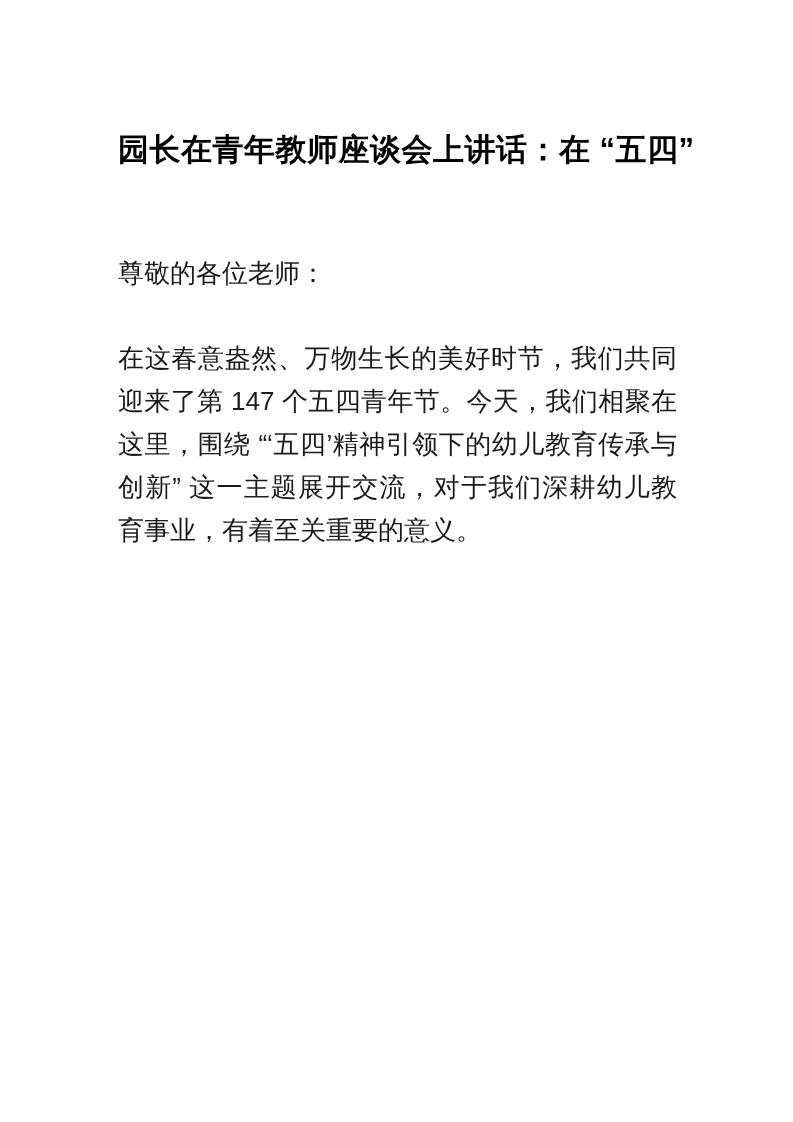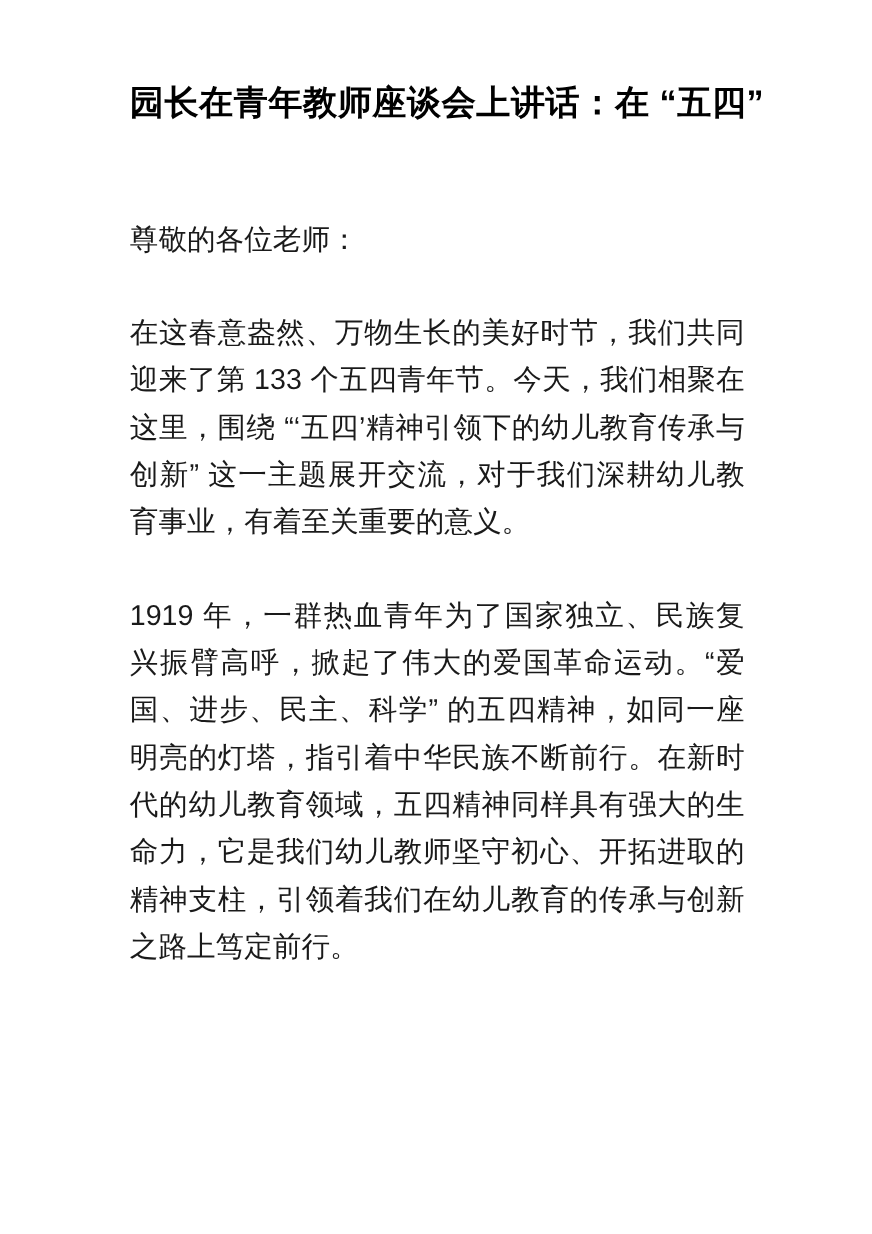--- a/index.html
+++ b/index.html
@@ -7,21 +7,21 @@
     padding: 0;
     background: #ffffff;
   }
   .page {
     position: relative;
     width: 793px;
     height: 1122px;
     margin: 0 auto;
     background: #ffffff;
     box-sizing: border-box;
-    padding: 46px 116px 0 118px;
+    padding: 102px 116px 0 118px;
     overflow: hidden;
     font-family: "Liberation Sans", sans-serif;
     -webkit-font-smoothing: antialiased;
   }
   .doc-title {
     margin: 0;
     padding: 0;
     font-size: 31px;
     font-weight: 700;
     line-height: 95px;
@@ -54,17 +54,16 @@
 
 <div class="page">
 
   <h1 class="doc-title">
     <span class="title-line">园长在青年教师座谈会上讲话：在 “五四”</span>
   </h1>
 
   <p class="para first">尊敬的各位老师：</p>
 
 
-  <p class="para">在这春意盎然、万物生长的美好时节，我们共同迎来了第 133 个五四青年节。今天，我们相聚在这里，围绕 “‘五四’精神引领下的幼儿教育传承与创新” 这一主题展开交流，对于我们深耕幼儿教育事业，有着至关重要的意义。</p>
+  <p class="para">在这春意盎然、万物生长的美好时节，我们共同迎来了第 147 个五四青年节。今天，我们相聚在这里，围绕 “‘五四’精神引领下的幼儿教育传承与创新” 这一主题展开交流，对于我们深耕幼儿教育事业，有着至关重要的意义。</p>
 
-  <p class="para">1919 年，一群热血青年为了国家独立、民族复兴振臂高呼，掀起了伟大的爱国革命运动。“爱国、进步、民主、科学” 的五四精神，如同一座明亮的灯塔，指引着中华民族不断前行。在新时代的幼儿教育领域，五四精神同样具有强大的生命力，它是我们幼儿教师坚守初心、开拓进取的精神支柱，引领着我们在幼儿教育的传承与创新之路上笃定前行。</p>
 
 </div>
 
 </body></html>

